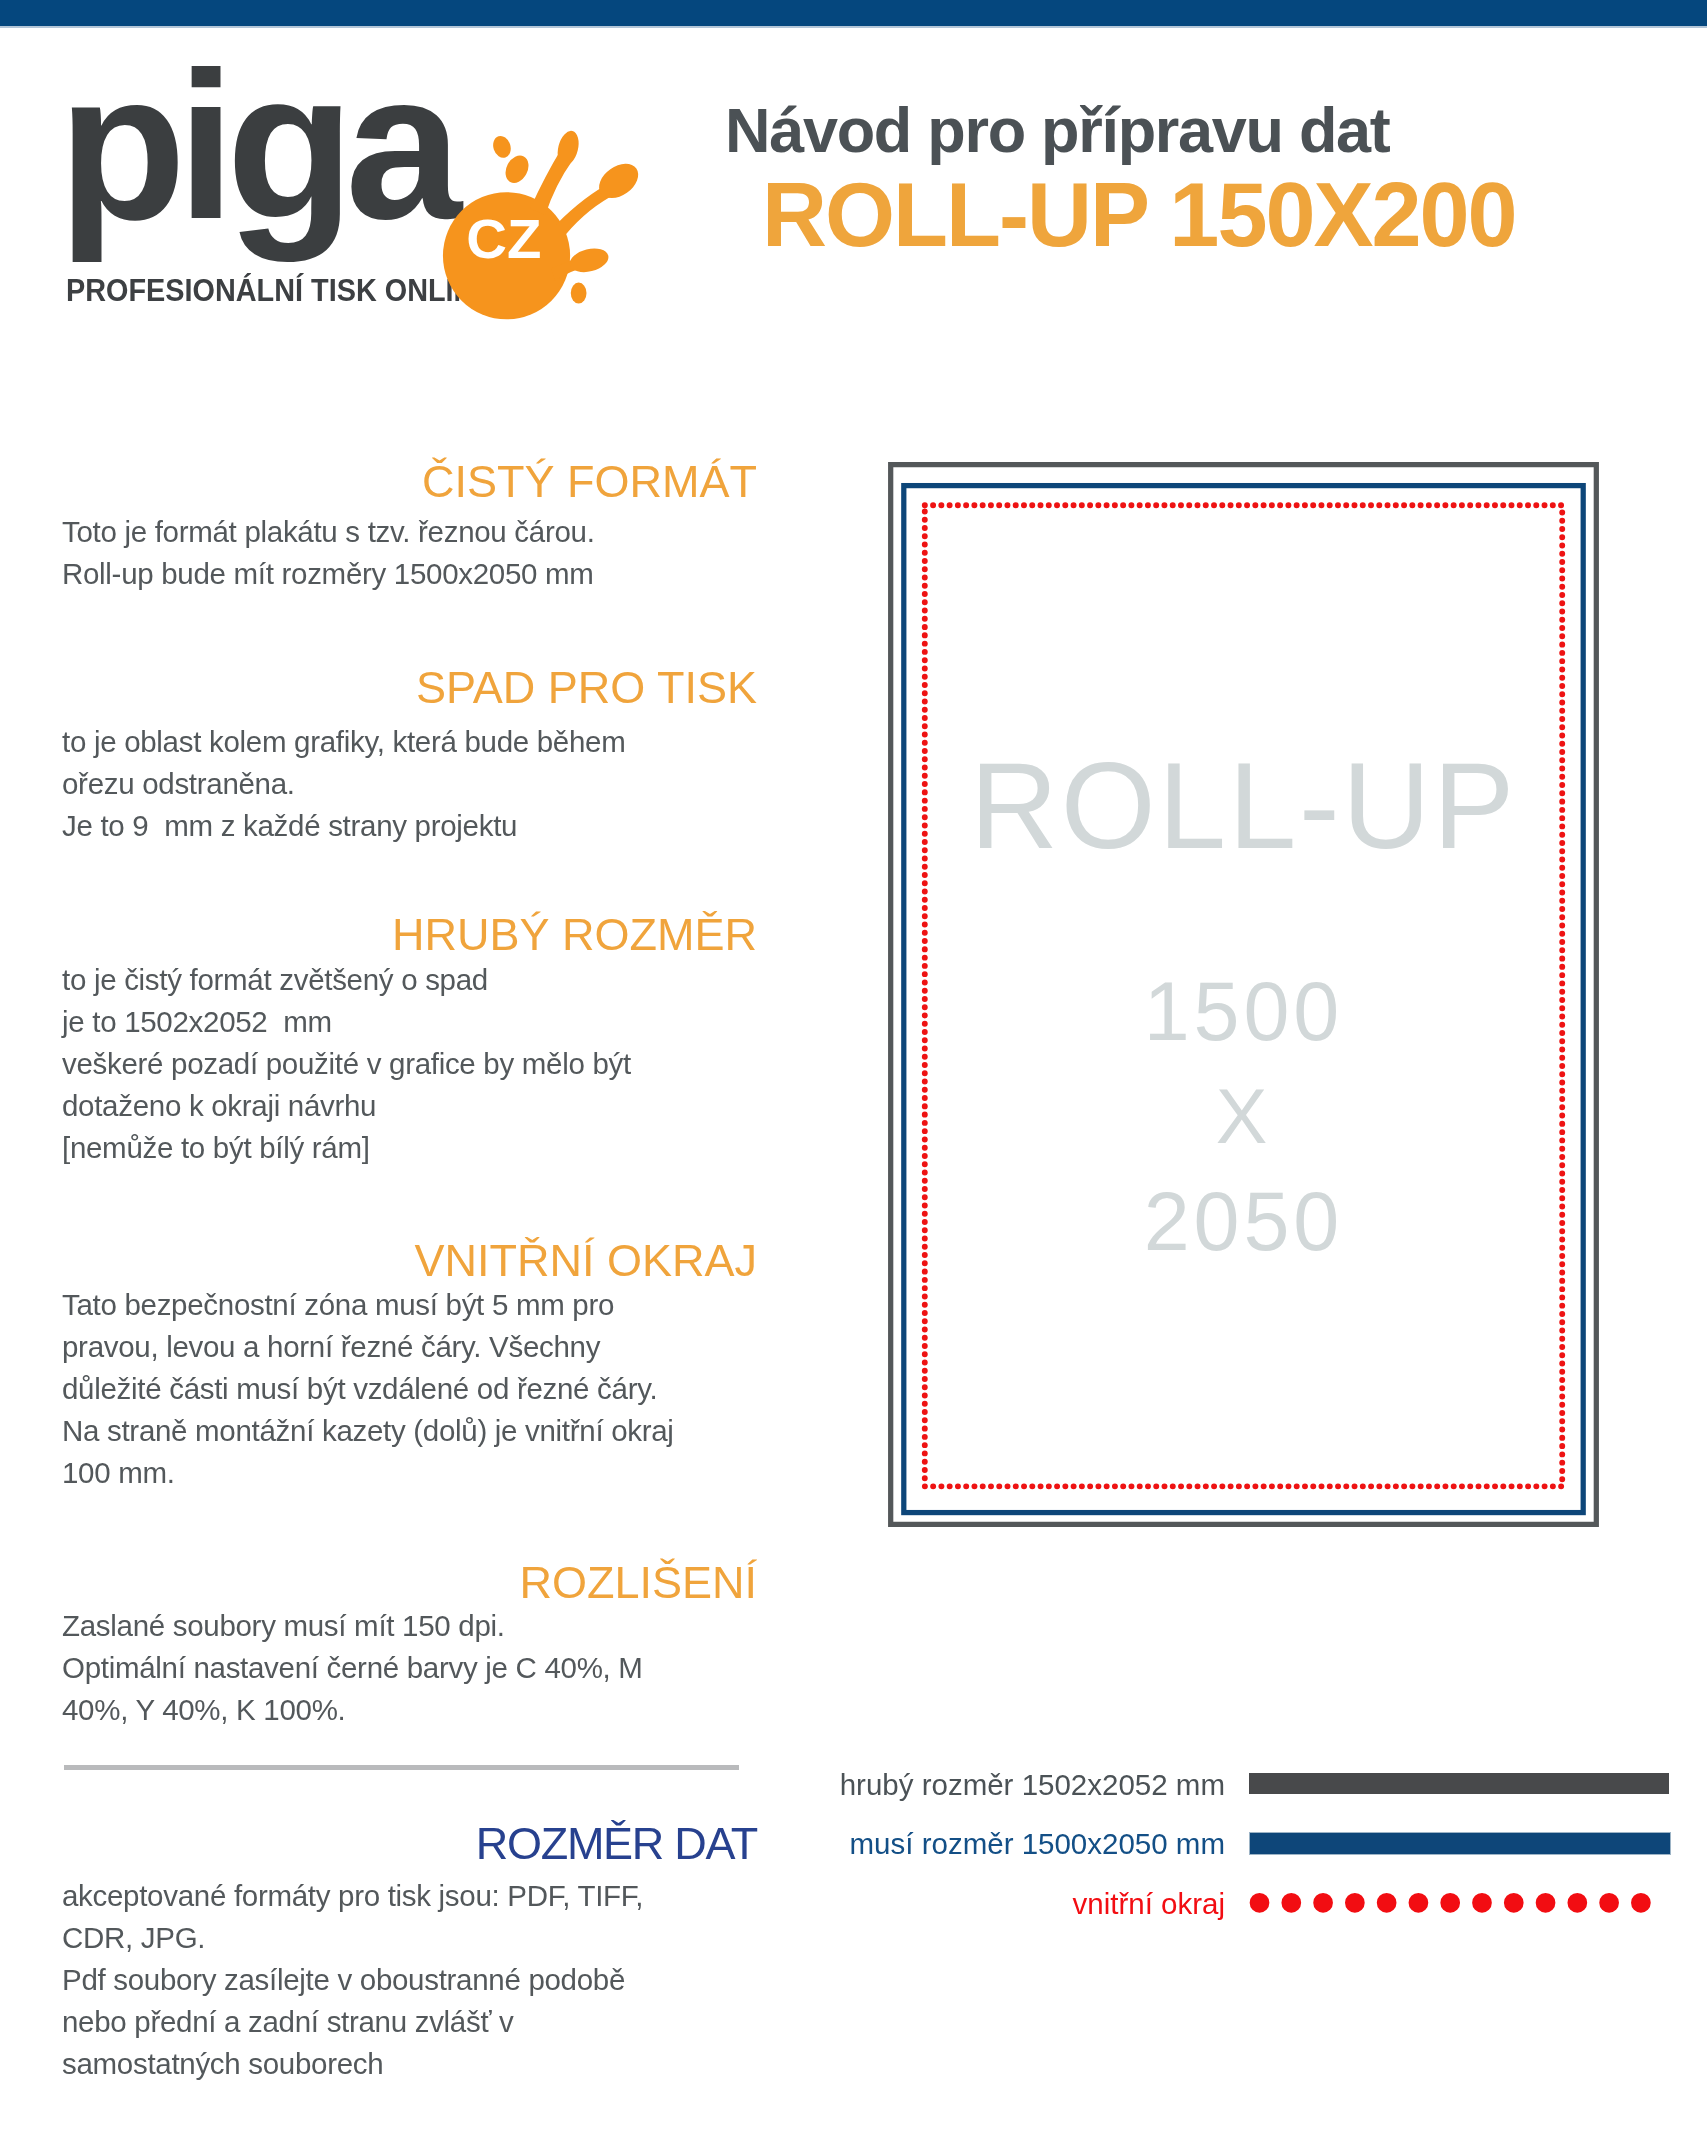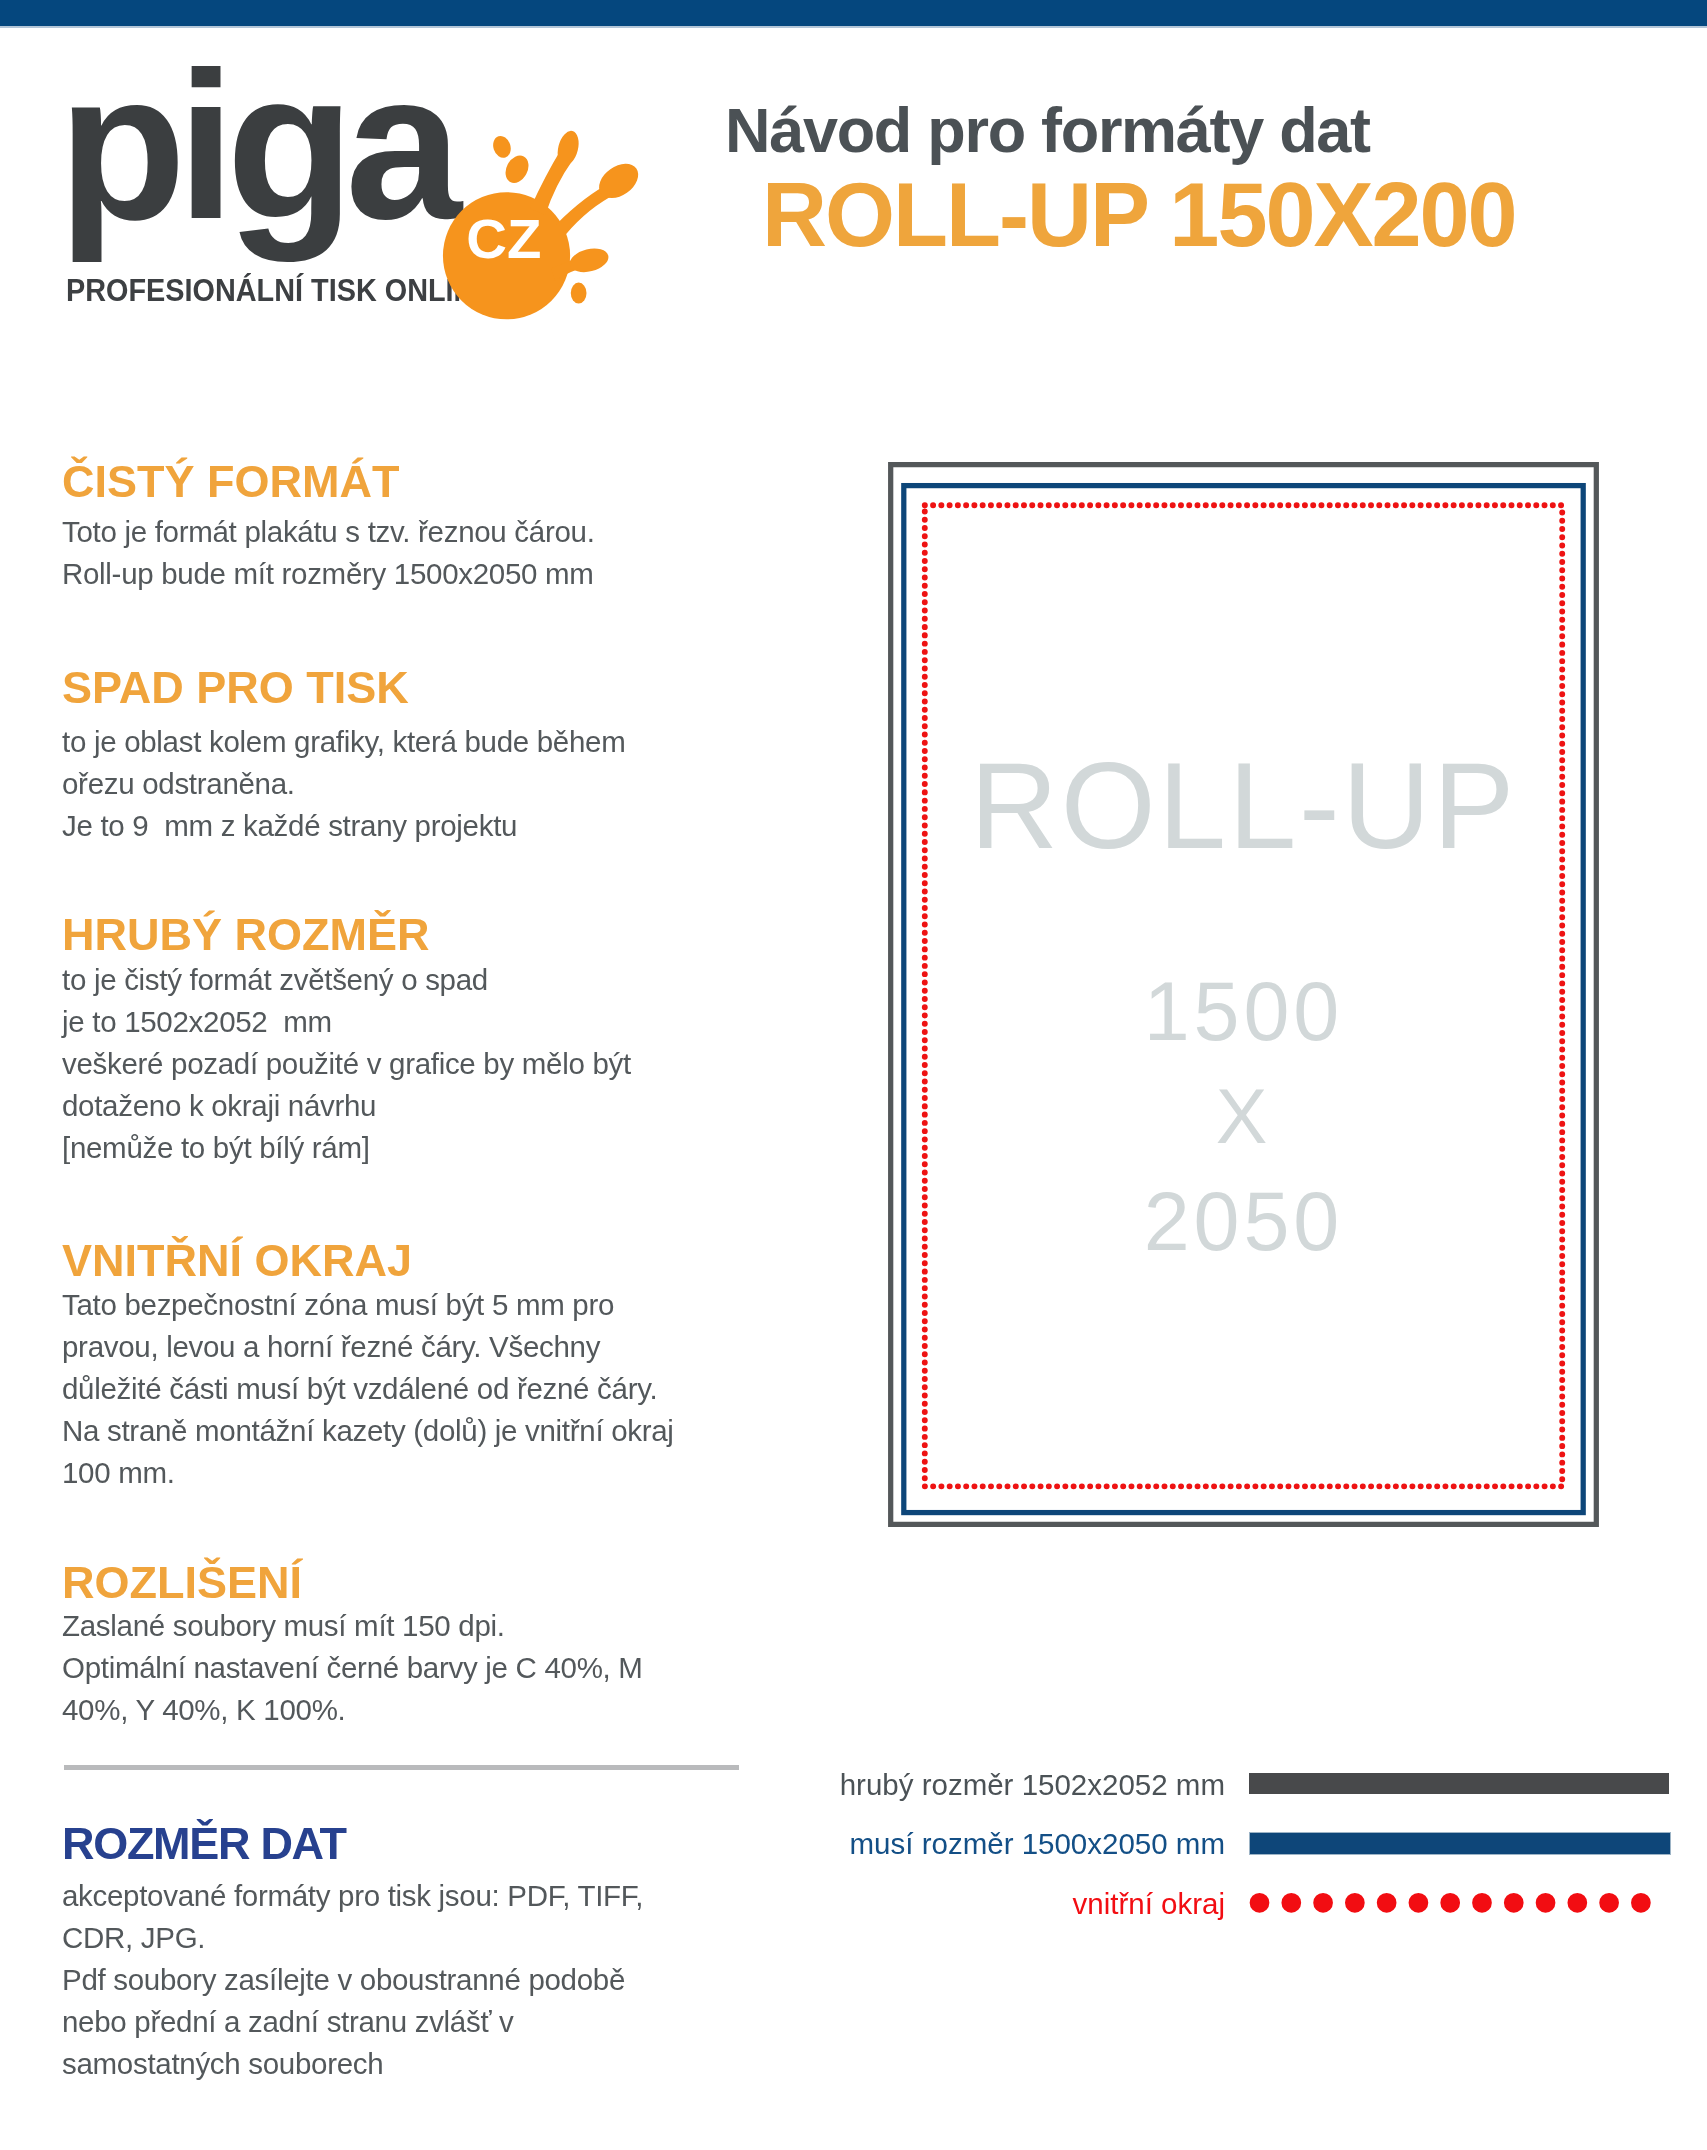--- a/index.html
+++ b/index.html
@@ -30,22 +30,22 @@
     letter-spacing:-1.3px;white-space:nowrap;
   }
   .header-subtitle{
     position:absolute;left:725px;top:169px;width:918px;
     font-size:90px;line-height:92px;font-weight:bold;color:#efa53c;
     letter-spacing:-2px;white-space:nowrap;margin-left:37px;
   }
   
   .section{position:absolute;left:62px;width:695px;}
   .section-heading{
-    font-size:45px;line-height:47px;font-weight:bold;color:#f0a43c;
-    letter-spacing:0px;white-space:nowrap;
+    font-size:45px;line-height:47px;font-weight:normal;color:#f0a43c;
+    letter-spacing:0px;white-space:nowrap;text-align:right;
   }
   .section-heading.navy{color:#27418f;letter-spacing:-1.3px;}
   .section-body{
     position:absolute;left:62px;width:708px;
     font-size:29.5px;line-height:42px;color:#53585b;
     white-space:pre-wrap;letter-spacing:-0.3px;
   }
   .divider{
     position:absolute;left:64px;top:1765px;width:675px;height:5.2px;
     background:#b9babc;
@@ -86,21 +86,21 @@
     <ellipse cx="226" cy="46" rx="15" ry="27" transform="rotate(14 226 46)"></ellipse>
     <path d="M208,162 Q252,118 292,98 L299,116 Q258,136 222,178 Z"></path>
     <ellipse cx="303" cy="96" rx="33" ry="22" transform="rotate(-35 303 96)"></ellipse>
     <path d="M200,230 Q232,214 258,210 L258,226 Q230,232 206,248 Z"></path>
     <ellipse cx="258" cy="217" rx="30" ry="17" transform="rotate(-14 258 217)"></ellipse>
     <ellipse cx="242" cy="267" rx="12" ry="16"></ellipse>
   </g>
   <text x="128" y="213" text-anchor="middle" font-family="Liberation Sans, sans-serif" font-size="86" font-weight="bold" fill="#ffffff">CZ</text>
 </svg>
 
-<div class="header-title">Návod pro formáty dat</div>
+<div class="header-title">Návod pro přípravu dat</div>
 <div class="header-subtitle">ROLL-UP 150X200</div>
 
 <div class="section" style="top:458px">
   <div class="section-heading">ČISTÝ FORMÁT</div>
 </div>
 <div class="section-body" style="top:511px">Toto je formát plakátu s tzv. řeznou čárou.
 Roll-up bude mít rozměry 1500x2050 mm</div>
 
 <div class="section" style="top:664px">
   <div class="section-heading">SPAD PRO TISK</div>

